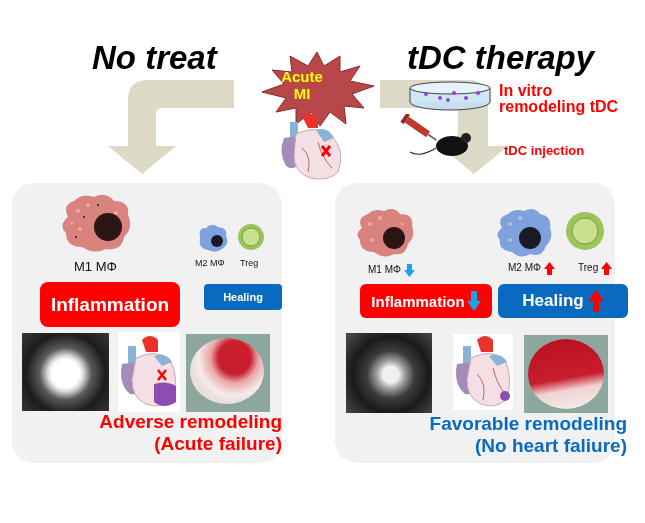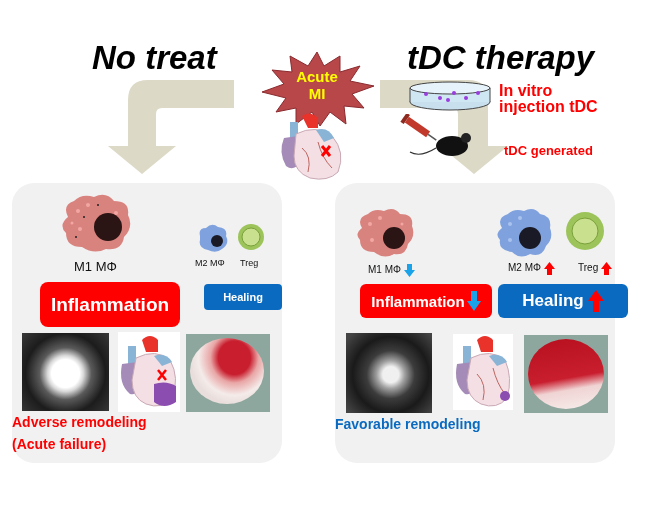--- a/index.html
+++ b/index.html
@@ -4,41 +4,41 @@
 <style>
   html,body{margin:0;padding:0;background:#ffffff;}
   body{width:645px;height:523px;position:relative;overflow:hidden;font-family:"Liberation Sans",sans-serif;}
   .abs{position:absolute;}
   .title{font-weight:bold;color:#000;font-size:33px;line-height:1;white-space:nowrap;}
   .panel{position:absolute;background:#f1f1f1;border-radius:22px;}
   .label-red{color:#ff0000;font-weight:bold;}
   .label-blue{color:#0a6ac0;font-weight:bold;}
   .small{font-size:10px;color:#111;white-space:nowrap;}
   .box{position:absolute;border-radius:6px;color:#fff;font-weight:bold;display:flex;align-items:center;justify-content:center;white-space:nowrap;margin-left:18px;}
-  .outcome{position:absolute;text-align:left;font-weight:bold;font-size:14px;line-height:22px;white-space:nowrap;}
+  .outcome{position:absolute;text-align:right;font-weight:bold;font-size:19px;line-height:22px;white-space:nowrap;}
   svg{display:block;}
 </style>
 </head>
 <body>
 
 <div class="abs title" style="left:92px;top:41px;font-style:italic;">No treat</div>
 <div class="abs title" style="left:407px;top:41px;font-style:italic;">tDC therapy</div>
 
 <svg class="abs" style="left:100px;top:78px;" width="140" height="100">
   <path d="M134 2 L134 30 L62 30 Q56 30 56 36 L56 68 L76 68 L42 96 L8 68 L28 68 L28 22 Q28 2 48 2 Z" fill="#dcd9c6"></path>
 </svg>
 
 <svg class="abs" style="left:378px;top:78px;" width="140" height="100">
   <path d="M2 2 L2 30 L74 30 Q80 30 80 36 L80 68 L62 68 L96 96 L130 68 L110 68 L110 22 Q110 2 90 2 Z" fill="#dcd9c6"></path>
 </svg>
 
 <svg class="abs" style="left:258px;top:50px;" width="118" height="78">
   <polygon points="59,2 66,16 82,6 82,22 102,16 92,31 116,36 94,44 106,58 86,56 88,74 72,62 62,76 54,62 38,74 38,58 18,62 28,48 4,42 26,34 14,20 34,22 32,6 50,16" fill="#b8474a" stroke="#8a2a2e" stroke-width="1"></polygon>
 </svg>
-<div class="abs" style="left:288px;top:68px;width:58px;text-align:center;color:#ffff00;font-weight:bold;font-size:15px;line-height:17px;">
+<div class="abs" style="left:273px;top:68px;width:58px;text-align:center;color:#ffff00;font-weight:bold;font-size:15px;line-height:17px;">
   <div>Acute</div>
   <div>MI</div>
 </div>
 
 <svg class="abs" style="left:272px;top:112px;" width="82" height="70">
   <path d="M30 4 Q38 -2 46 6 L46 16 L36 16 Z" fill="#e8322a"></path>
   <rect x="18" y="10" width="8" height="34" fill="#8ab4d6"></rect>
   <path d="M12 26 Q6 40 14 54 Q22 60 28 50 L26 24 Z" fill="#a58bb8"></path>
   <path d="M24 22 Q44 12 60 24 Q74 40 66 60 Q56 70 38 66 Q22 60 22 44 Z" fill="#f4dfe4" stroke="#c9a9b5" stroke-width="1"></path>
   <path d="M44 18 Q56 14 62 26 L52 30 Z" fill="#8ab4d6"></path>
@@ -56,34 +56,34 @@
     <circle cx="18" cy="14" r="2"></circle>
       <circle cx="32" cy="18" r="2"></circle>
       <circle cx="46" cy="13" r="2"></circle>
       <circle cx="58" cy="18" r="2"></circle>
       <circle cx="70" cy="13" r="2"></circle>
       <circle cx="40" cy="20" r="2"></circle>
   </g>
 </svg>
 <div class="abs label-red" style="left:499px;top:83px;font-size:16px;line-height:16px;">
   <div>In vitro</div>
-  <div>injection tDC</div>
+  <div>remodeling tDC</div>
 </div>
 
 <svg class="abs" style="left:398px;top:114px;" width="80" height="50">
   <g transform="rotate(35 20 14)">
     <rect x="6" y="10" width="26" height="7" fill="#c0392b"></rect>
     <rect x="2" y="8" width="4" height="11" fill="#8e2a1f"></rect>
     <line x1="32" y1="13.5" x2="42" y2="13.5" stroke="#555" stroke-width="1.5"></line>
   </g>
   <ellipse cx="54" cy="32" rx="16" ry="10" fill="#111"></ellipse>
   <circle cx="68" cy="24" r="5" fill="#222"></circle>
   <path d="M38 34 Q22 44 12 38" stroke="#333" stroke-width="1.2" fill="none"></path>
 </svg>
-<div class="abs label-red" style="left:504px;top:143px;font-size:13px;">tDC generated</div>
+<div class="abs label-red" style="left:504px;top:143px;font-size:13px;">tDC injection</div>
 
 <div class="panel" style="left:12px;top:183px;width:270px;height:280px;"></div>
 
 <svg class="abs" style="left:58px;top:193px;" width="76" height="62">
   <path d="M10 24 Q4 12 16 8 Q24 0 36 4 Q48 -2 56 8 Q72 8 70 22 Q76 34 66 44 Q64 58 48 56 Q36 62 24 54 Q8 54 8 40 Q0 32 10 24 Z" fill="#d9837f"></path>
   <g fill="#f2a7a3">
       <circle cx="20" cy="18" r="2"></circle>
       <circle cx="30" cy="12" r="2"></circle>
       <circle cx="22" cy="36" r="2"></circle>
       <circle cx="58" cy="20" r="2"></circle>
@@ -204,15 +204,16 @@
   <path d="M4 30 Q0 50 12 60 Q20 62 22 52 L20 28 Z" fill="#a58bb8"></path>
   <path d="M18 24 Q38 14 52 26 Q60 44 54 64 Q44 76 28 70 Q14 64 14 46 Z" fill="#f4dfe4" stroke="#c9a9b5" stroke-width="1"></path>
   <path d="M36 22 Q48 18 54 28 L44 32 Z" fill="#8ab4d6"></path>
   <path d="M24 40 Q34 50 30 66 M40 34 Q44 50 52 60" stroke="#b0453e" stroke-width="0.8" fill="none"></path>
   <circle cx="52" cy="62" r="5" fill="#8b4db0"></circle>
 </svg>
 <div class="abs" style="left:524px;top:335px;width:84px;height:78px;background:#8ea79e;">
   <div style="position:absolute;left:4px;top:4px;width:76px;height:70px;border-radius:50%;background:linear-gradient(170deg, #b8101e 0%, #c81e2e 55%, #f0d4d4 70%, #f6efec 100%);"></div>
 </div>
 
-<div class="outcome label-blue" style="left:335px;top:413px;width:280px;">
+<div class="outcome label-blue" style="left:335px;top:413px;width:280px;padding-left:12px;">
   <div>Favorable remodeling</div>
+  <div>(No heart faliure)</div>
 </div>
 
 </body></html>

